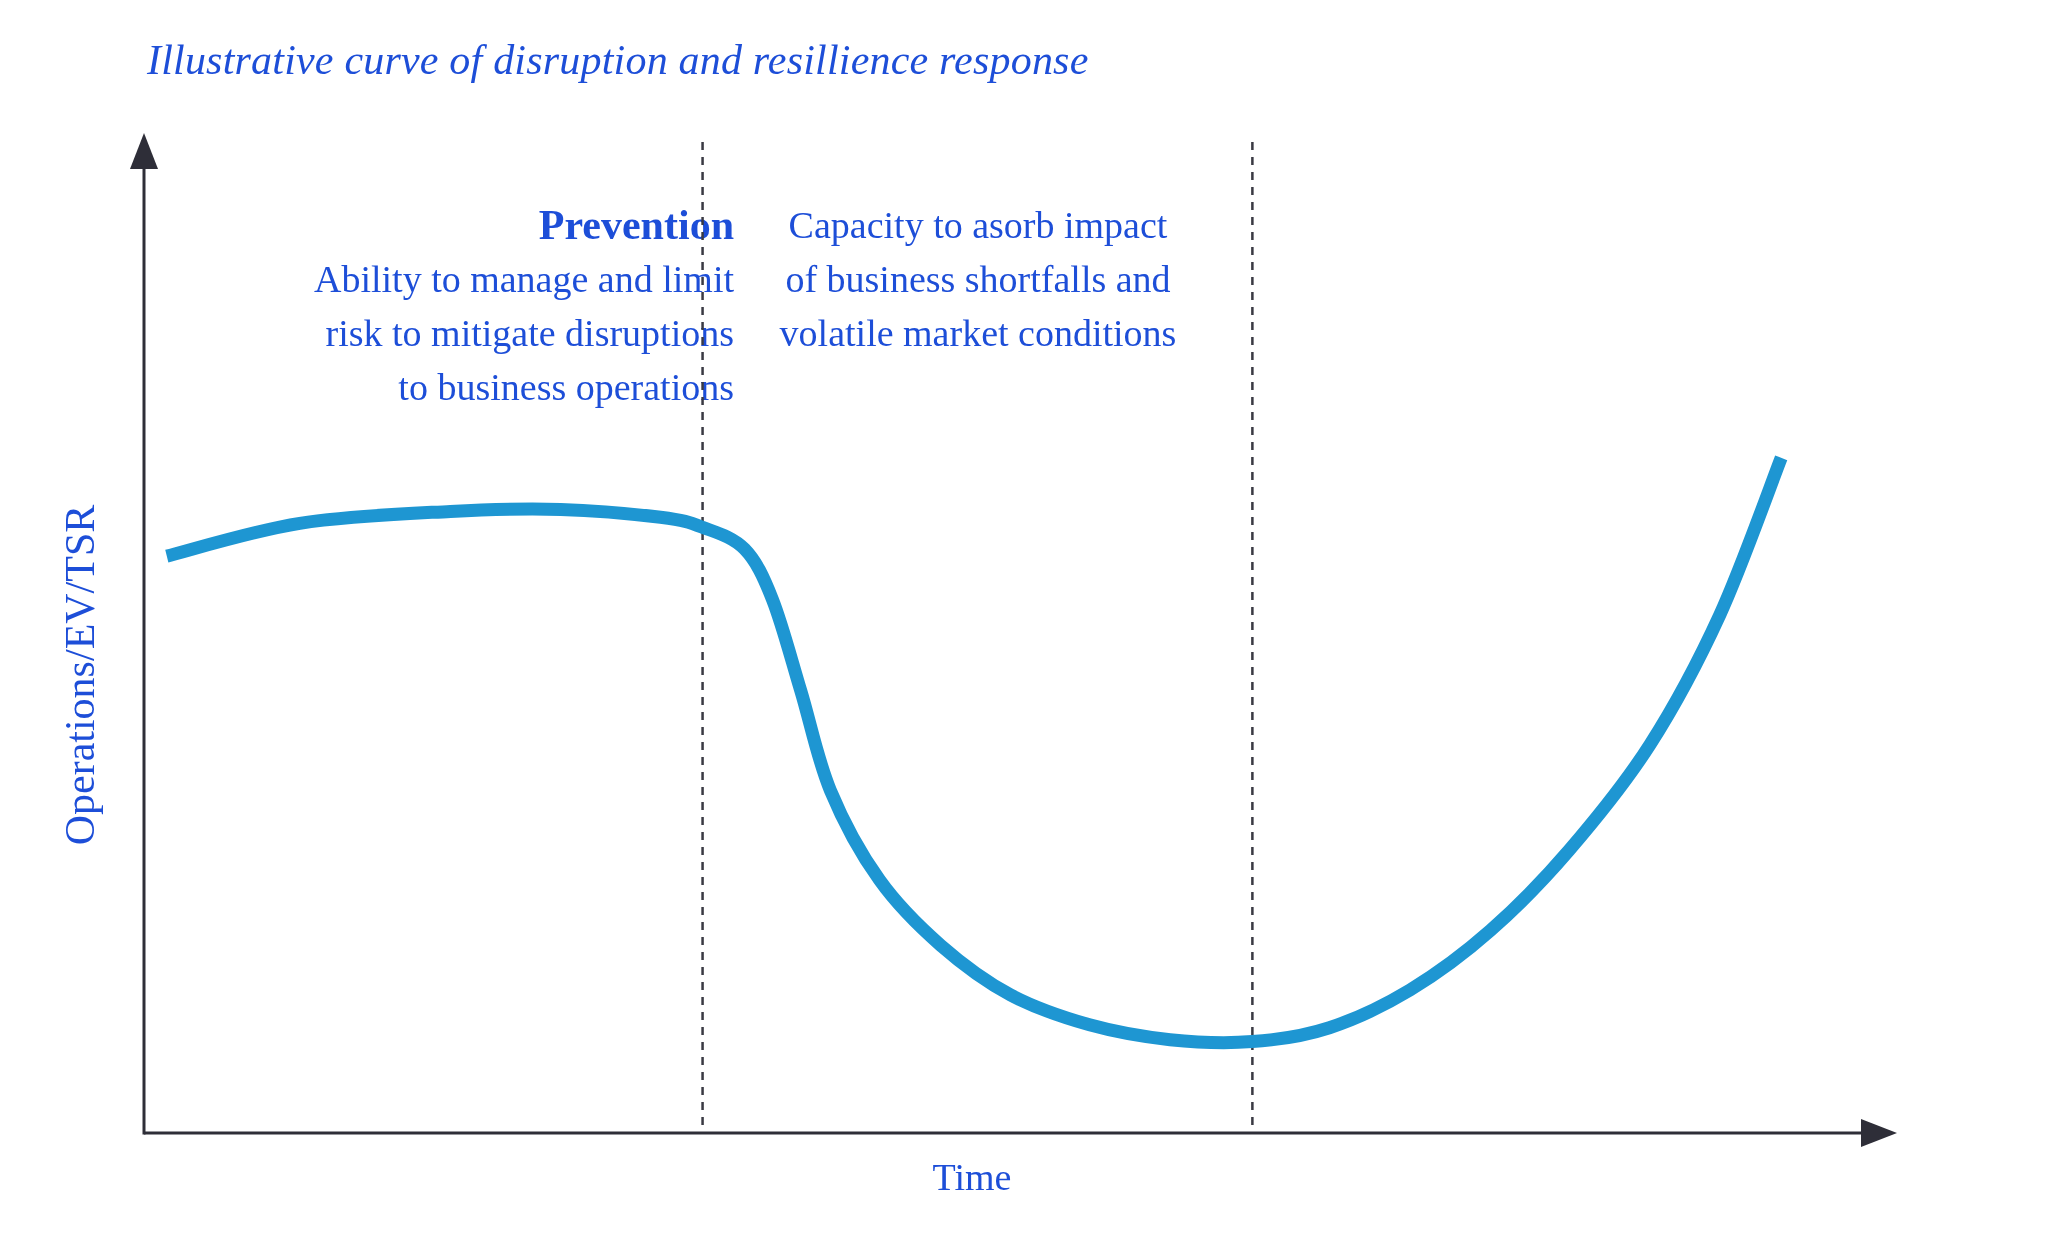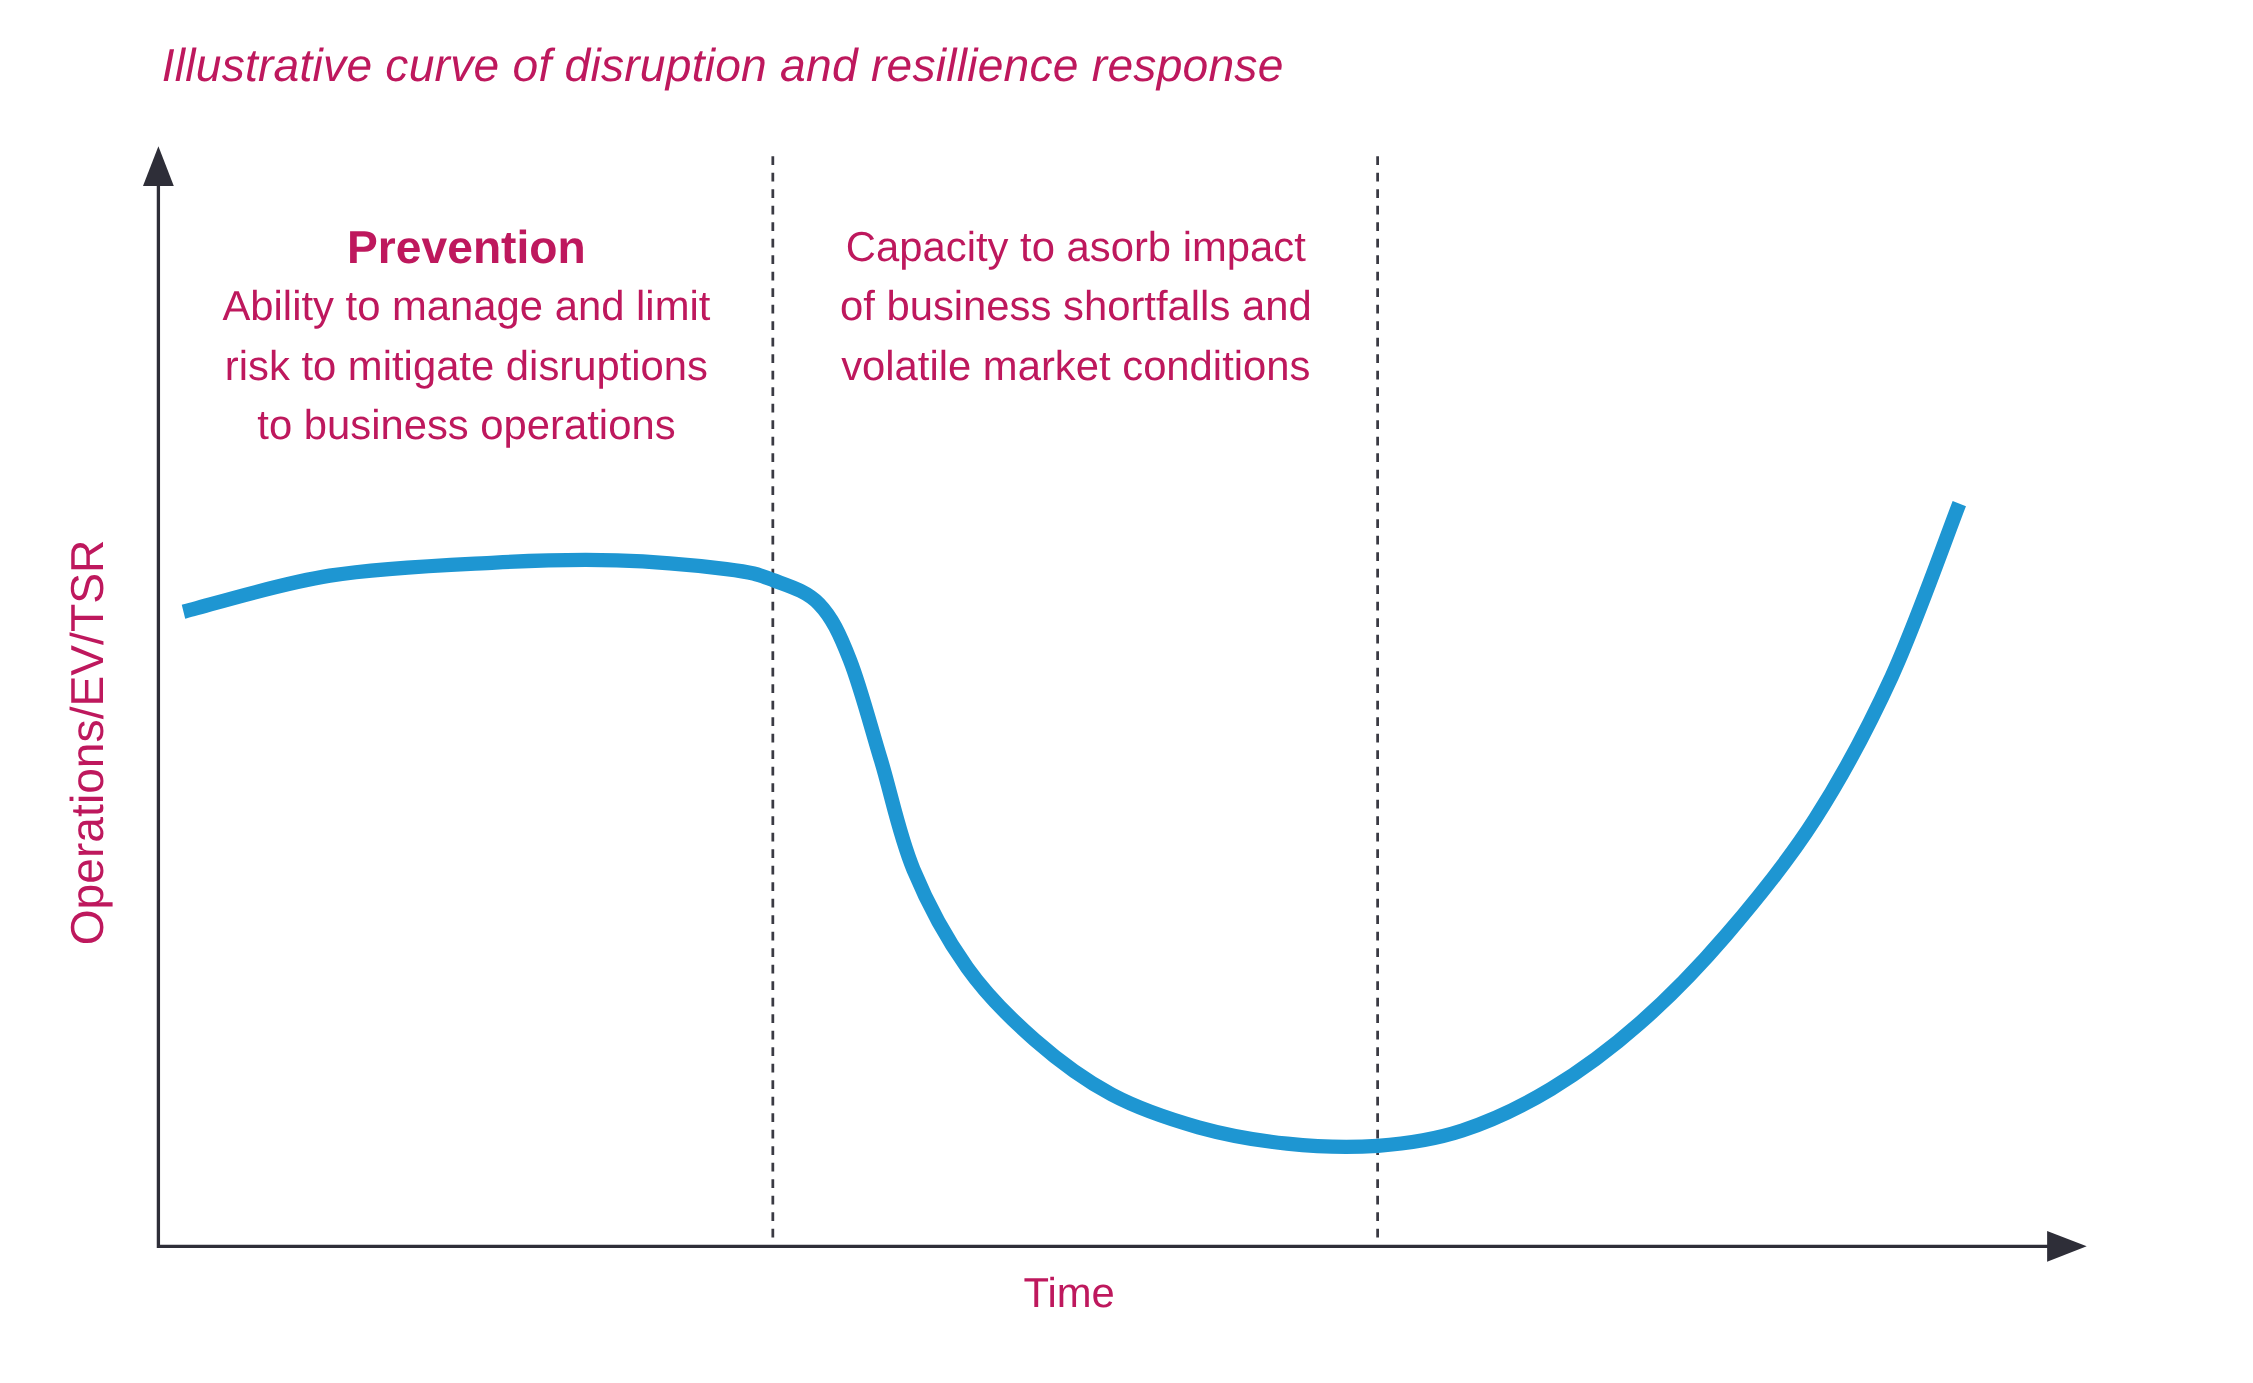--- a/index.html
+++ b/index.html
@@ -2,39 +2,39 @@
 <html><head>
 <meta charset="utf-8">
 <style>
   html, body { margin: 0; padding: 0; background: #ffffff; }
   .canvas {
     position: relative;
     width: 2048px;
     height: 1257px;
     background: #ffffff;
     overflow: hidden;
-    font-family: Liberation Sans, sans-serif;
-    color: #be185d;
+    font-family: Liberation Serif, serif;
+    color: #1d4ed8;
   }
   .chart-title {
     position: absolute;
     left: 147px;
     top: 36px;
     font-size: 42px;
     font-style: italic;
     letter-spacing: 0.2px;
     white-space: nowrap;
   }
   .phase-block {
     position: absolute;
     top: 198px;
     width: 620px;
     text-align: center;
   }
-  .phase-0 { left: 114px; }
+  .phase-0 { left: 114px; text-align: right; }
   .phase-1 { left: 668px; }
   .phase-2 { left: 1222px; }
   .phase-heading {
     font-size: 42px;
     font-weight: bold;
     line-height: 54px;
   }
   .phase-desc {
     font-size: 38px;
     line-height: 54px;

